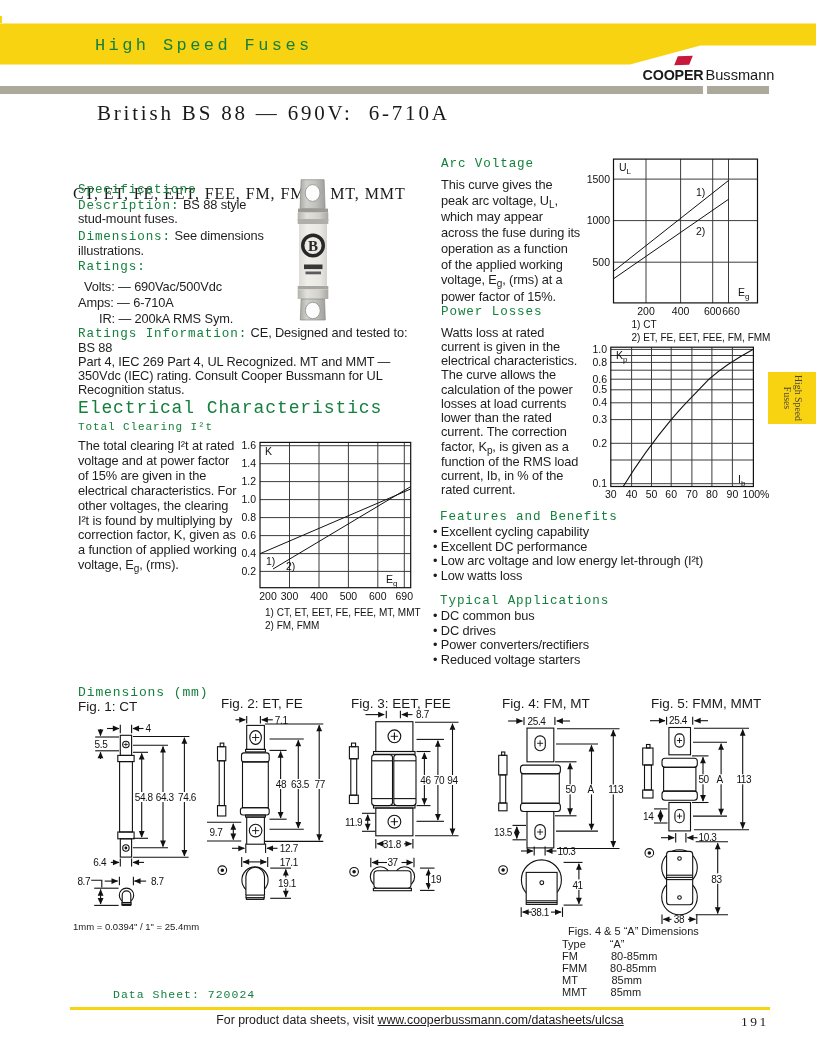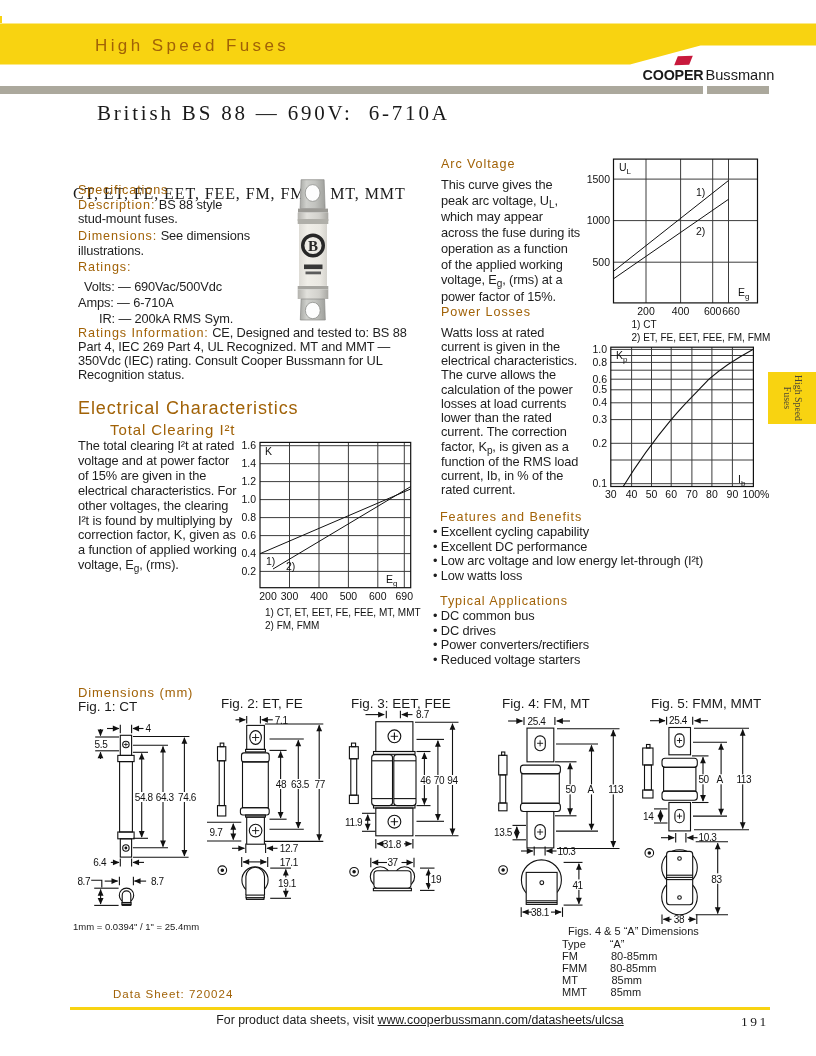--- a/index.html
+++ b/index.html
@@ -1,20 +1,20 @@
 <!DOCTYPE html>
 <html><head>
 <meta charset="utf-8">
 <style>
 html,body{margin:0;padding:0;}
 #page{position:relative;width:816px;height:1056px;background:#fff;overflow:hidden;
   font-family:"Liberation Sans",sans-serif;color:#1b1b1b;}
 .abs{position:absolute;}
 .ser{font-family:"Liberation Serif",serif;}
-.hd{font-family:Liberation Sans, sans-serif;letter-spacing:0.9px;color:#a16207;}
+.hd{font-family:Liberation Mono, monospace;letter-spacing:0.9px;color:#15803d;}
 .b13{font-size:12.8px;letter-spacing:-0.12px;color:#1e1e1e;}
 svg text{font-family:"Liberation Sans",sans-serif;fill:#111;}
 </style>
 </head>
 <body>
 <div id="page">
 
 <div class="abs" style="left:0;top:16px;width:2px;height:7px;background:#F8D311;"></div>
 
 <svg class="abs" style="left:0;top:0;" width="816" height="70">
@@ -55,21 +55,21 @@
 
 <div class="abs b13" style="left:78px;top:326px;line-height:14px;width:345px;">
 <span class="hd" style="font-size:12.6px;">Ratings Information:</span> CE, Designed and tested to: BS 88<br>
 Part 4, IEC 269 Part 4, UL Recognized. MT and MMT —<br>
 350Vdc (IEC) rating. Consult Cooper Bussmann for UL<br>
 Recognition status.
 </div>
 
 <div class="abs hd" style="left:78px;top:397.5px;font-size:18px;">Electrical Characteristics</div>
 
-<div class="abs hd" style="left:78px;top:420.5px;font-size:15px;margin-left:32px;">Total Clearing I²t</div>
+<div class="abs hd" style="left:78px;top:420.5px;font-size:11px;">Total Clearing I²t</div>
 
 <div class="abs b13" style="left:78px;top:439px;line-height:14.9px;width:175px;">
 The total clearing I²t at rated<br>
 voltage and at power factor<br>
 of 15% are given in the<br>
 electrical characteristics. For<br>
 other voltages, the clearing<br>
 I²t is found by multiplying by<br>
 correction factor, K, given as<br>
 a function of applied working<br>

